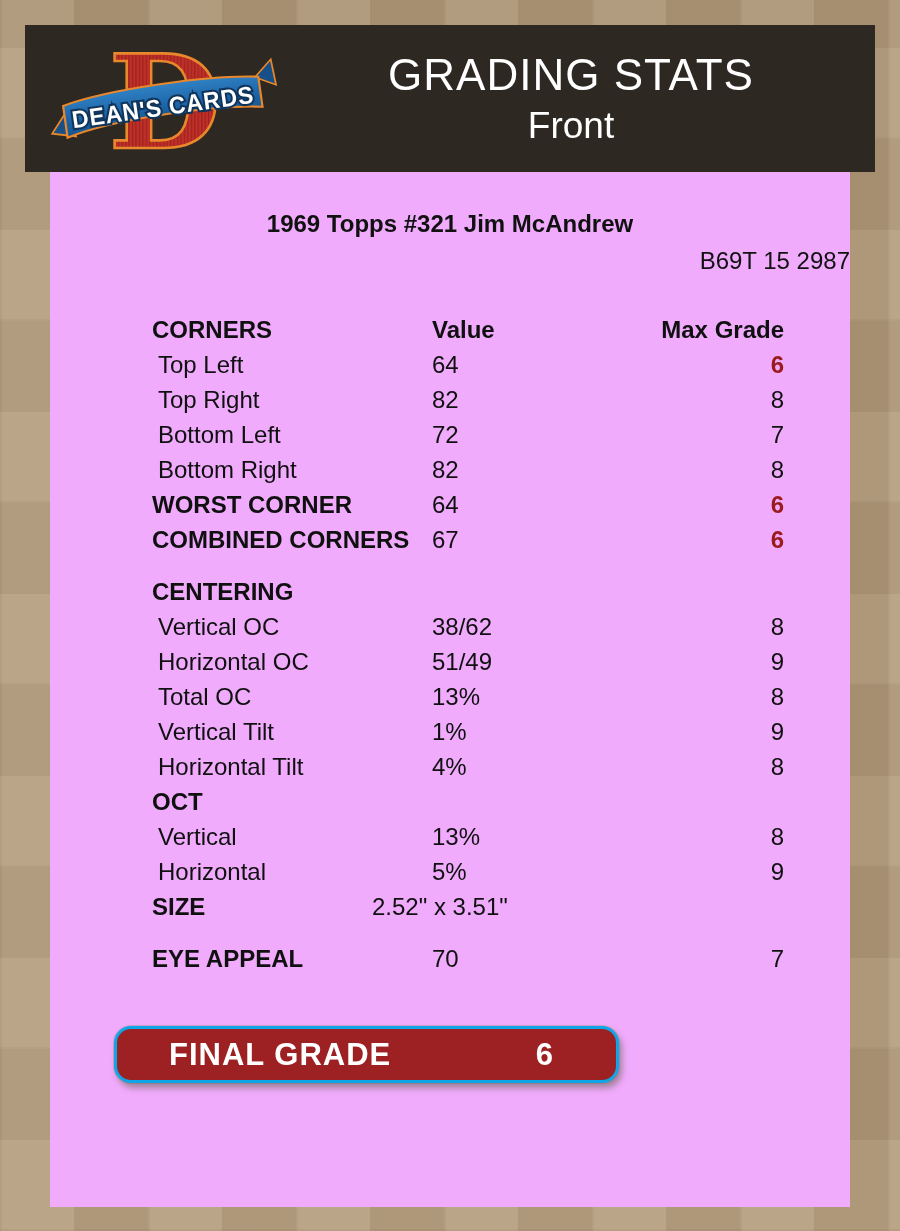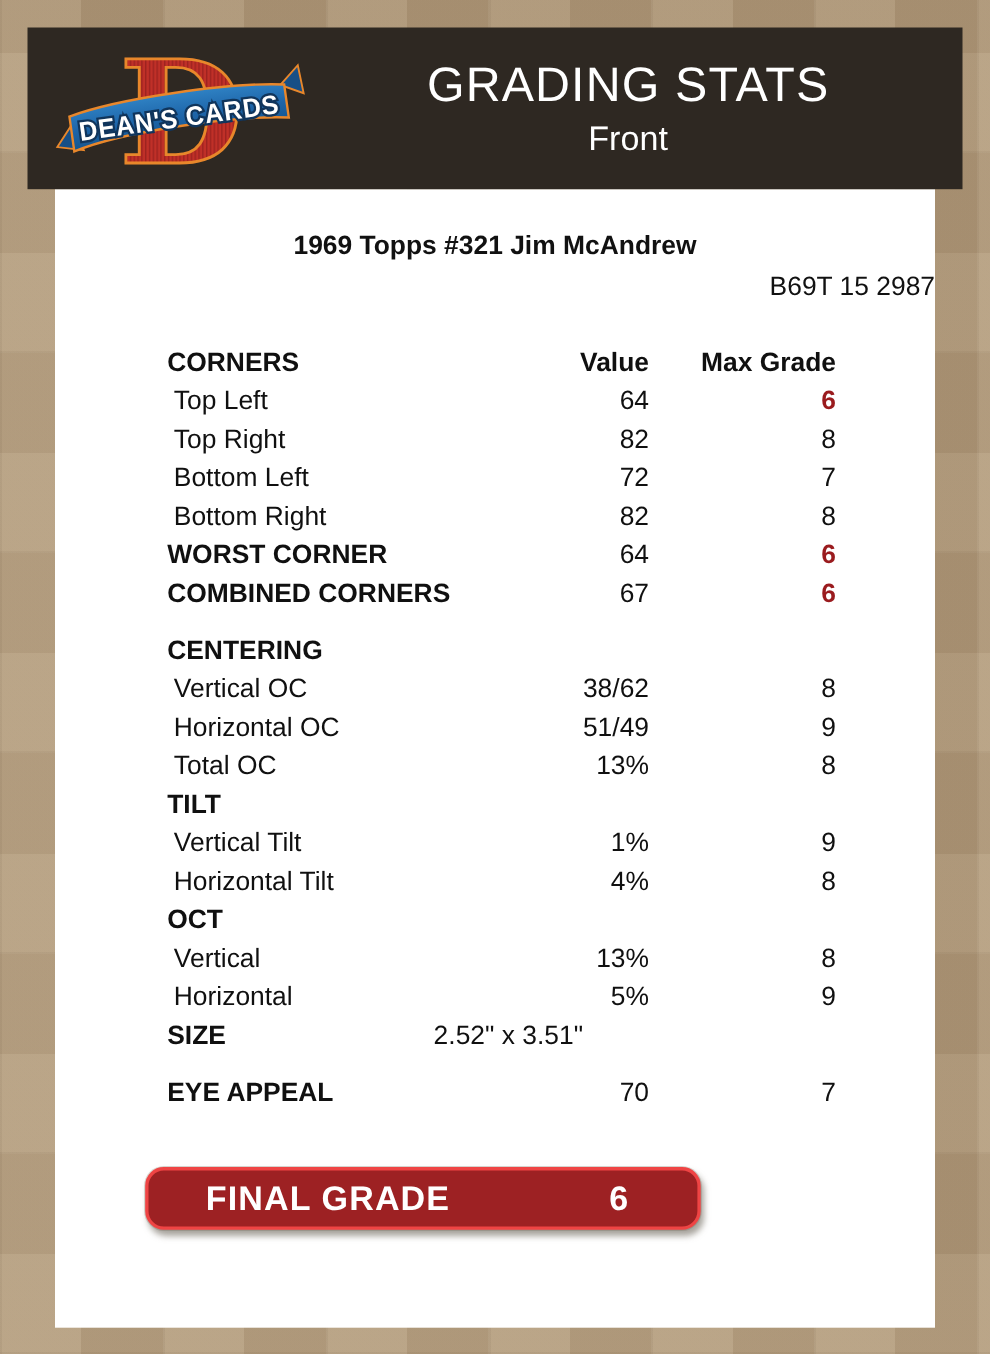--- a/index.html
+++ b/index.html
@@ -20,40 +20,40 @@
     position:absolute;left:25px;top:25px;width:850px;height:147px;
     background:#2e2822;z-index:2;display:flex;align-items:center;
   }
   .logo-wrap{width:272px;height:100%;position:relative;flex:0 0 auto;cursor:pointer;}
   .logo-wrap svg{position:absolute;left:22px;top:4px;}
   .title-block{
     flex:1;display:flex;flex-direction:column;align-items:center;justify-content:center;
     color:#ffffff;padding-right:30px;
   }
   .hd-title{font-size:44px;letter-spacing:1px;line-height:1.15;}
-  .hd-subtitle{font-size:31px;margin-top:5px;text-align:right;}
+  .hd-subtitle{font-size:37px;margin-top:5px;text-align:right;}
   .panel{
     position:absolute;left:50px;top:172px;width:800px;height:1035px;
-    background:#ffffff;z-index:1;
+    background:#f0abfc;z-index:1;
   }
   .card-title{margin-top:38px;text-align:center;font-size:24px;font-weight:bold;color:#111;}
   .card-serial{margin-top:9px;text-align:right;font-size:24px;color:#111;}
   .grading-table{margin-top:37px;}
-  .row{display:flex;height:35px;align-items:center;font-size:24px;color:#101010;}
+  .row{display:flex;height:35px;align-items:center;font-size:24px;color:#101010;gap:12px;}
   .c-label{width:370px;padding-left:102px;box-sizing:border-box;white-space:nowrap;}
-  .c-val{width:170px;text-align:right;white-space:nowrap;}
+  .c-val{width:170px;text-align:left;white-space:nowrap;}
   .c-grade{width:170px;text-align:right;}
   .r-item .c-label{padding-left:108px;}
   .bold{font-weight:bold;}
   .red{color:#9a1b1e;font-weight:bold;}
   .gap{height:17px;}
   .r-size .c-val{margin-left:-60px;margin-right:60px;}
   .final-btn{
-    position:relative;margin:50px 0 0 82px;width:505px;height:57px;
-    background:#9d2123;border:3px solid #ef4444;border-radius:17px;
+    position:relative;margin:50px 0 0 64px;width:505px;height:57px;
+    background:#9d2123;border:3px solid #0ea5e9;border-radius:17px;
     box-shadow:3px 5px 6px rgba(108,102,90,0.6), 0 0 0 1px rgba(150,140,124,0.35);
     display:flex;align-items:center;justify-content:space-between;
     box-sizing:border-box;padding:0 62px 0 52px;
     color:#ffffff;font-size:31px;font-weight:bold;letter-spacing:1px;cursor:pointer;
   }
 </style>
 </head>
 <body>
 
 <div class="bg-collage"></div>
@@ -154,25 +154,20 @@
       <div class="c-val">51/49</div>
       <div class="c-grade">9</div>
     </div>
 
     <div class="row r-item">
       <div class="c-label">Total OC</div>
       <div class="c-val">13%</div>
       <div class="c-grade">8</div>
     </div>
 
-    <div class="row">
-      <div class="c-label bold">TILT</div>
-      <div class="c-val"></div>
-      <div class="c-grade"></div>
-    </div>
 
     <div class="row r-item">
       <div class="c-label">Vertical Tilt</div>
       <div class="c-val">1%</div>
       <div class="c-grade">9</div>
     </div>
 
     <div class="row r-item">
       <div class="c-label">Horizontal Tilt</div>
       <div class="c-val">4%</div>

